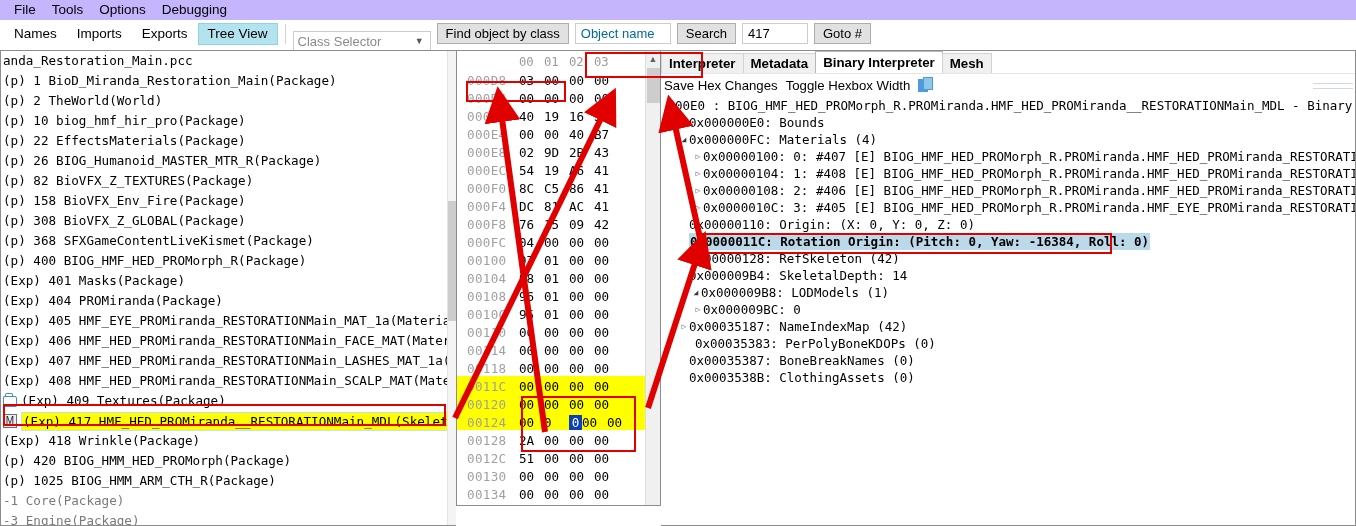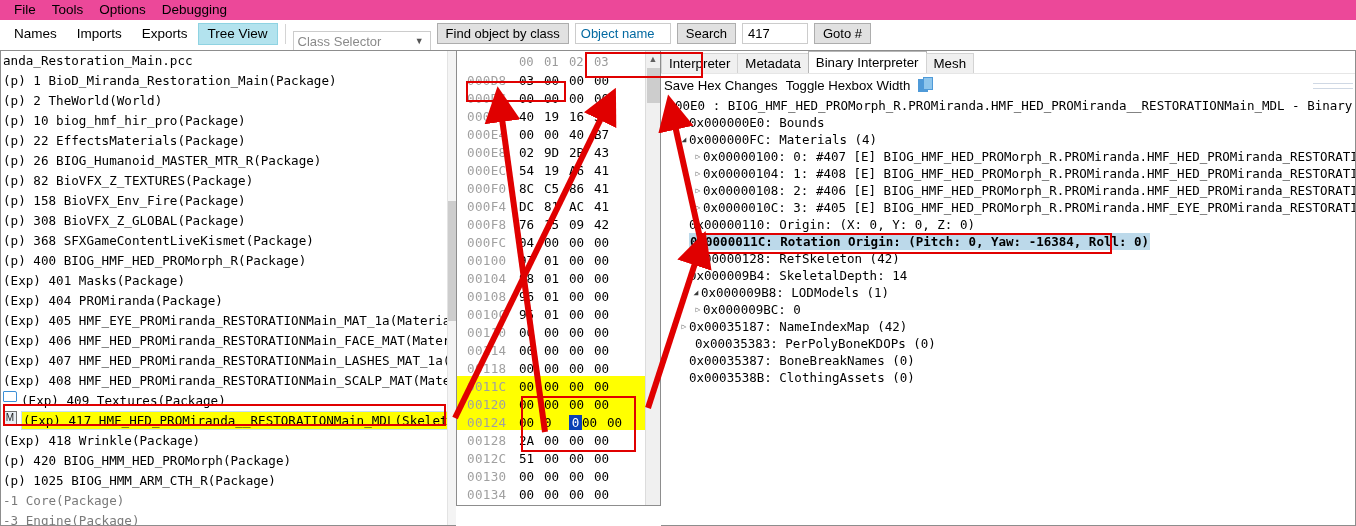--- a/index.html
+++ b/index.html
@@ -13,21 +13,21 @@
     color: #000;
   }
   #app { position: relative; width: 1356px; height: 526px; }
 
   
   .menubar {
     height: 20px;
     display: flex;
     align-items: center;
     padding-left: 6px;
-    background: #ec4899;
+    background: #c4b5fd;
     font-size: 13.5px;
   }
   .menubar .mi {
     padding: 1px 8px 2px 8px;
     color: #000;
     white-space: nowrap;
   }
 
   
   .toolbar {
@@ -119,21 +119,21 @@
     font-family: "DejaVu Sans Mono", monospace;
     font-size: 12.6px;
   }
   .tree-rows { padding-left: 0px; position: relative; }
   .trow {
     height: 20px;
     line-height: 20px;
     white-space: nowrap;
     padding-left: 2px;
     display: flex;
-    align-items: flex-start;
+    align-items: center;
     overflow: hidden;
   }
   .trow .txt { display: inline-block; }
   .trow.dim .txt { color: #7a7a7a; }
   .selbox {
     background: #ffff00;
     outline: none;
     border: 1px solid #c7dff3;
     display: inline-block;
     line-height: 17px;
@@ -263,20 +263,21 @@
     height: 20px;
     padding: 0 7px;
     font-size: 13.3px;
     display: flex; align-items: center;
     border: 1px solid #d3d3d3;
     border-bottom: none;
     background: #f0f0f0;
     margin-right: -1px;
     color: #000;
     white-space: nowrap;
+    font-weight: bold;
   }
   .ptab.active {
     background: #ffffff;
     border-color: #b6b6b6;
     height: 22px;
   }
   .subbar {
     height: 24px;
     display: flex;
     align-items: center;

